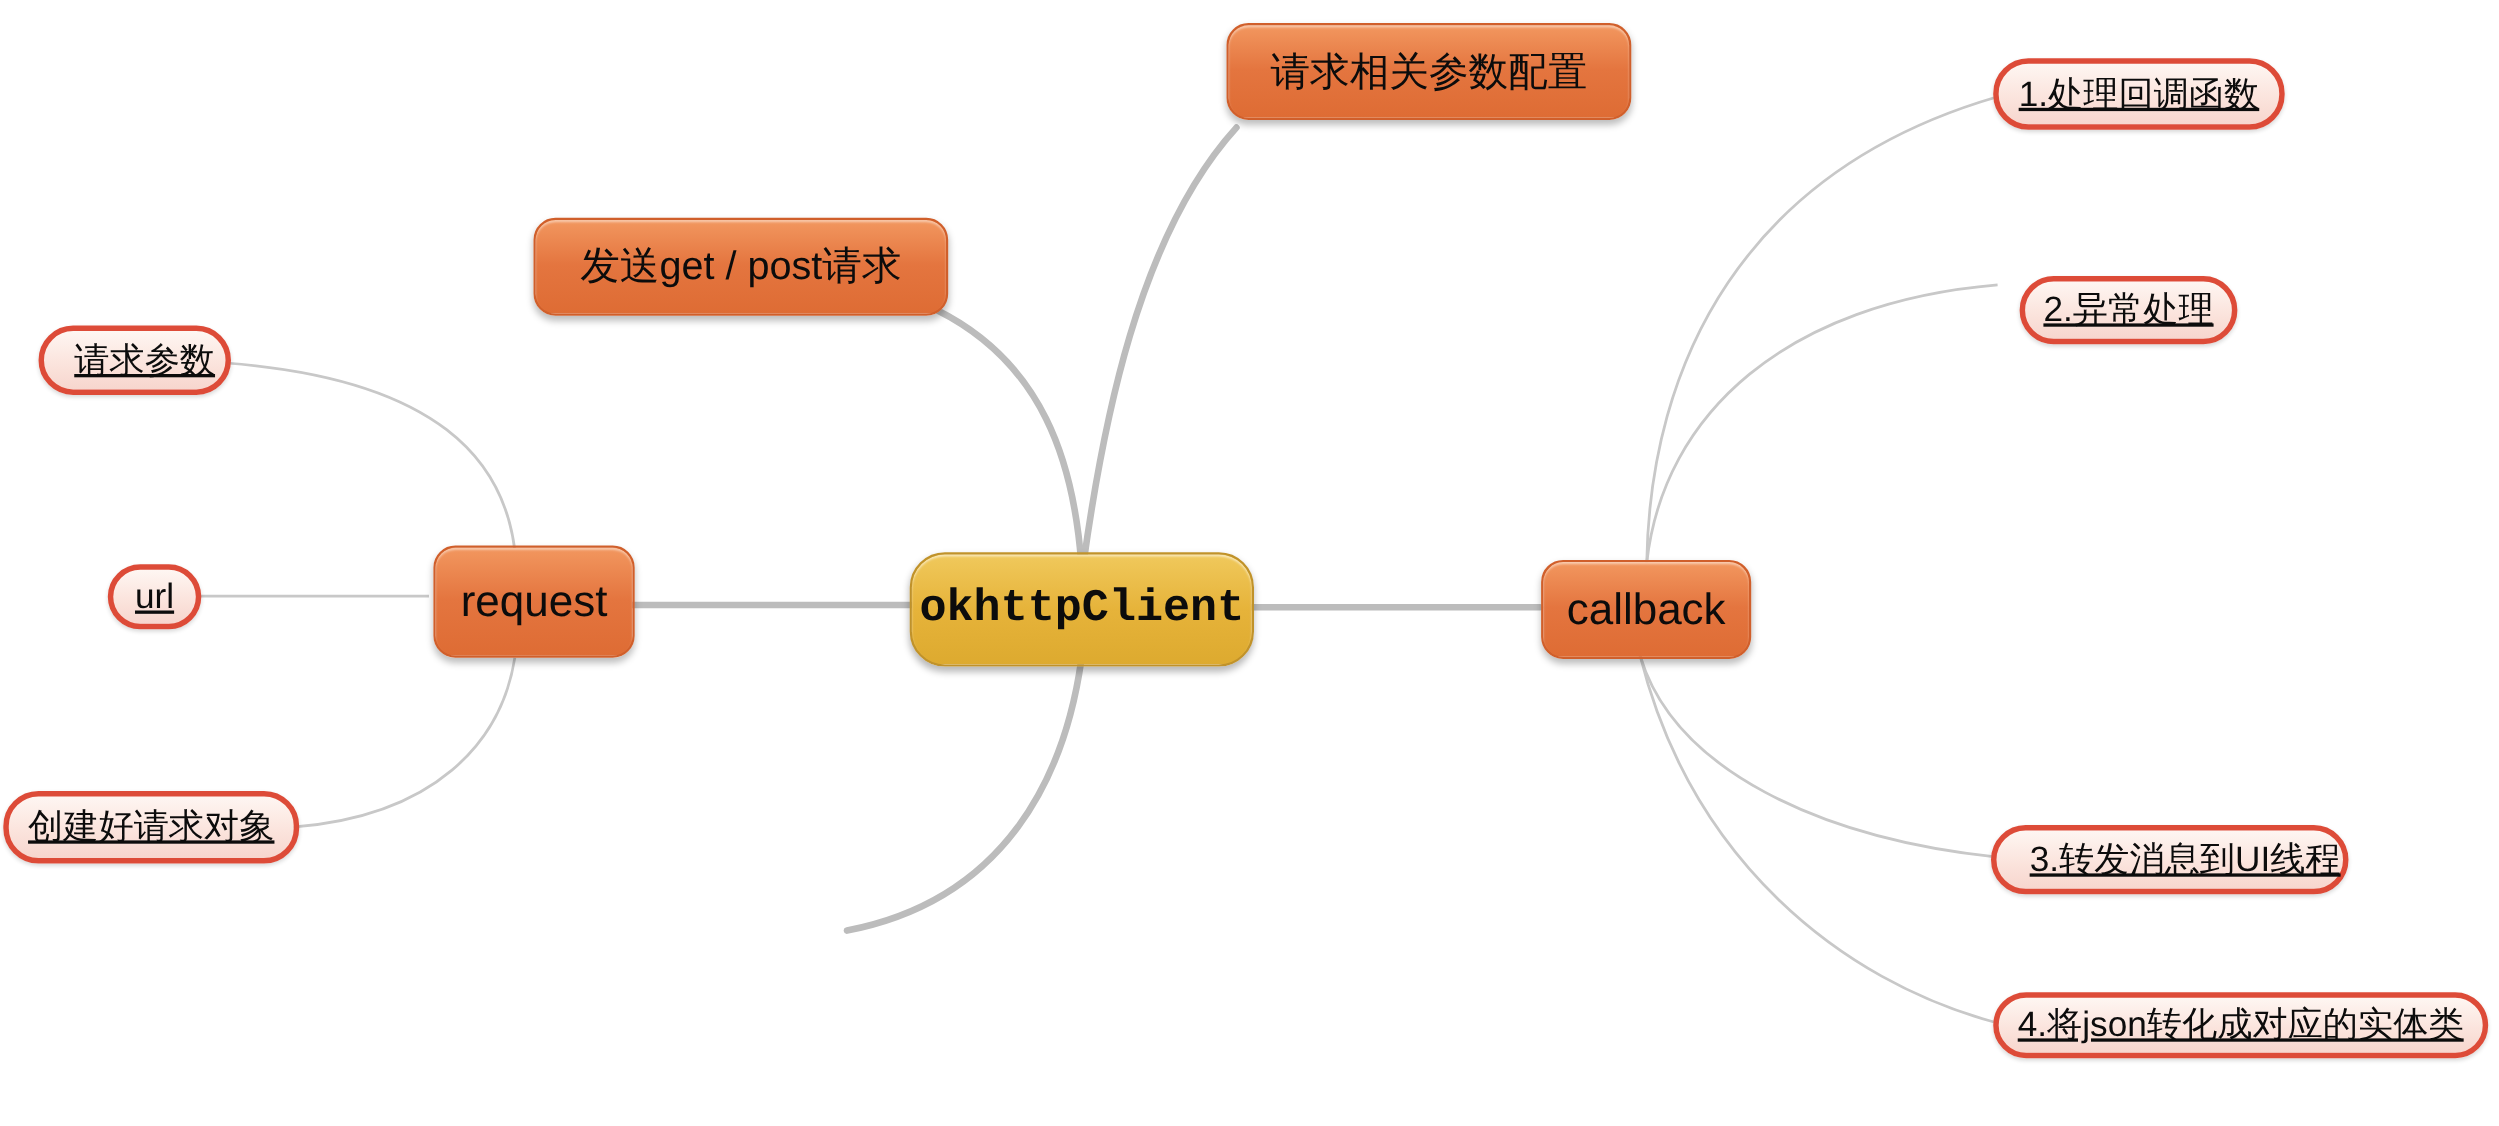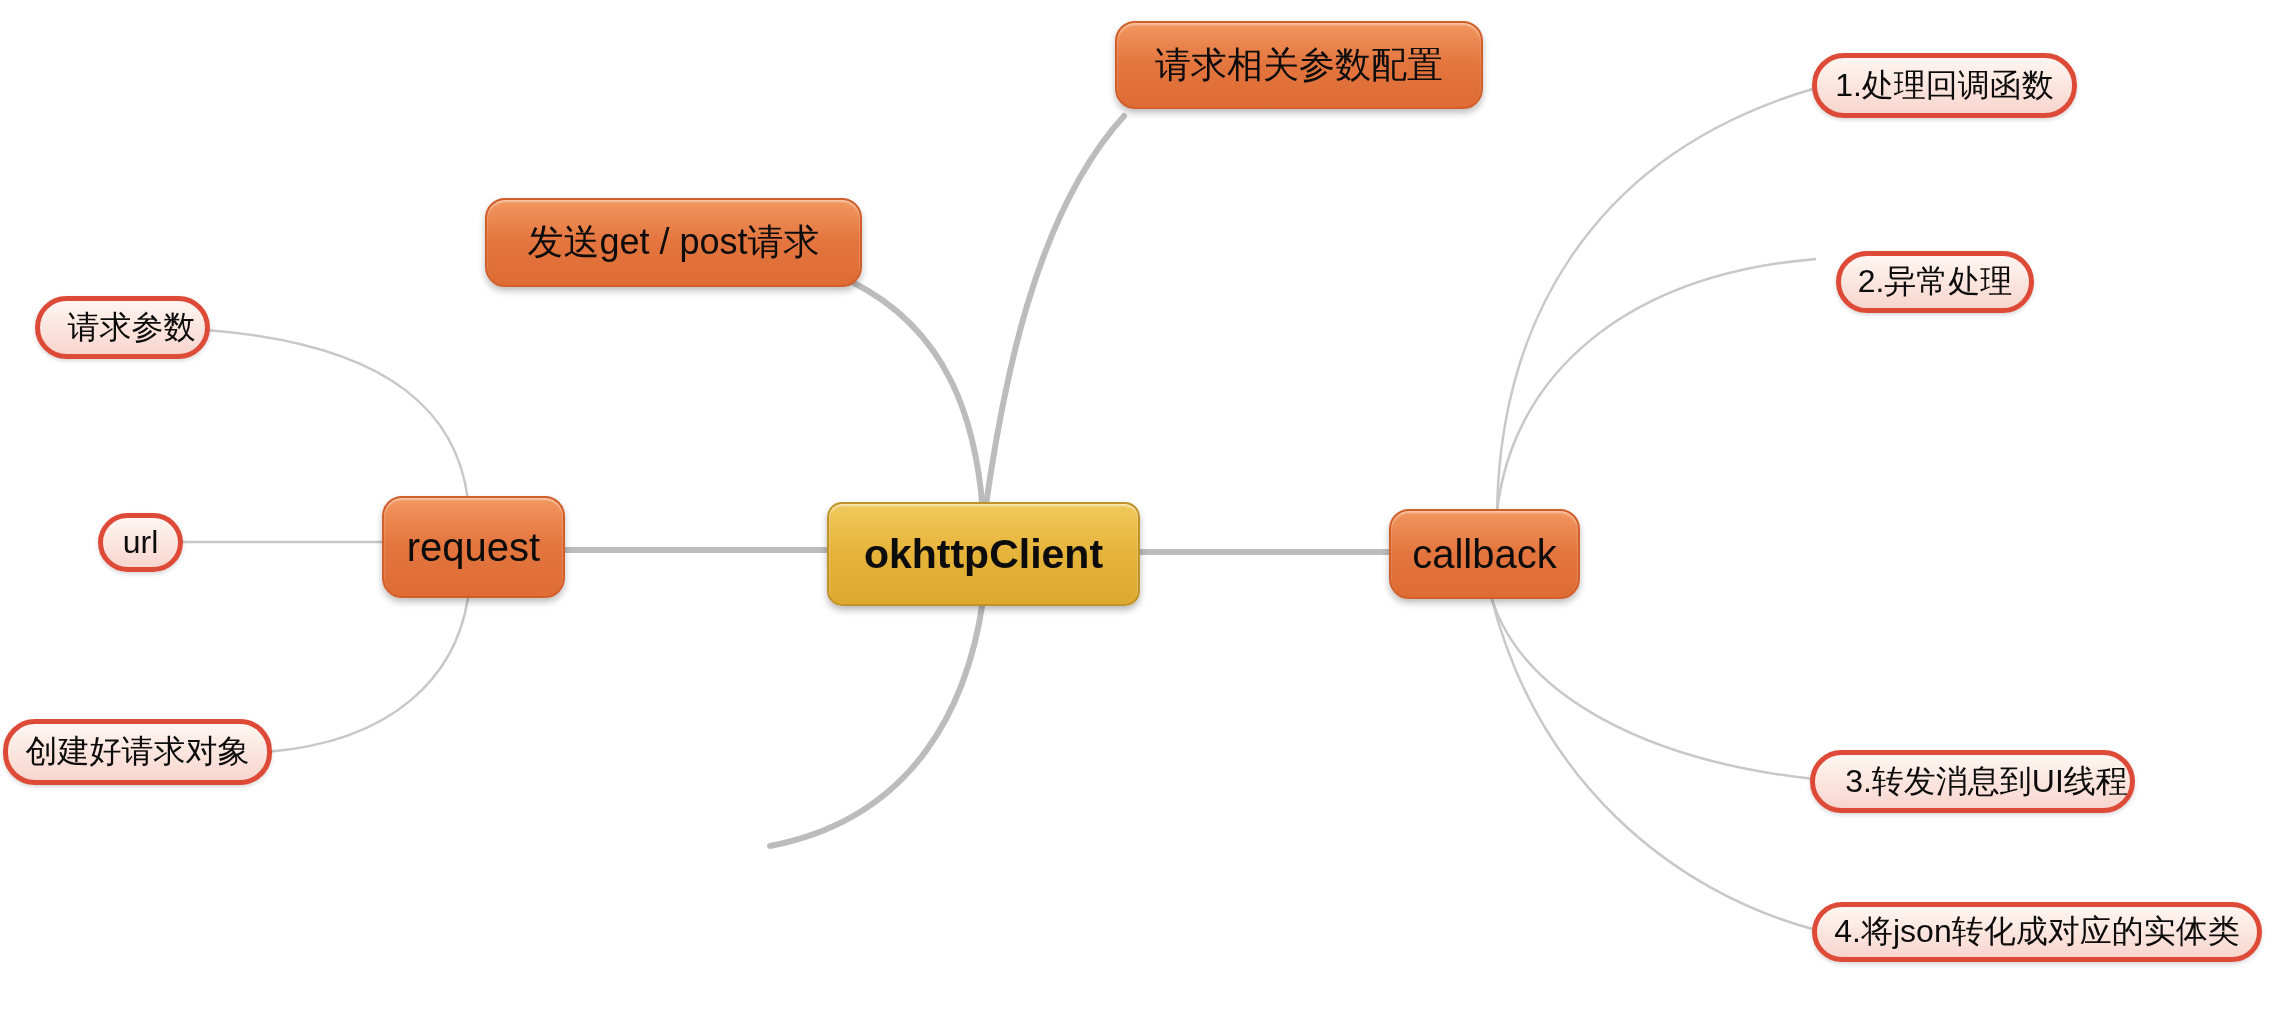--- a/index.html
+++ b/index.html
@@ -24,39 +24,41 @@
     align-items: center;
     justify-content: center;
     box-sizing: border-box;
     color: #0c0c0c;
     white-space: nowrap;
     cursor: default;
   }
   .node-center {
     background: linear-gradient(180deg, #f0c95c 0%, #e6b33a 50%, #ddaa2f 100%);
     border: 2px solid #c0922a;
-    border-radius: 15px;
+    border-radius: 32px;
     box-shadow: inset 0 2px 2px rgba(255,255,255,0.55), 0 4px 7px rgba(0,0,0,0.28);
     font-weight: bold;
     font-size: 41px;
+    font-family: Liberation Mono, monospace;
   }
   .node-branch {
     background: linear-gradient(180deg, #f2975f 0%, #e4753f 48%, #de6c34 100%);
     border: 2px solid #d05f2b;
     border-radius: 20px;
     box-shadow: inset 0 2px 2px rgba(255,255,255,0.45), 0 4px 7px rgba(0,0,0,0.26);
     font-size: 36px;
   }
-  .node-branch.big-text { font-size: 40px; }
+  .node-branch.big-text { font-size: 40px; margin-left: 12px; }
   .node-leaf {
     background: linear-gradient(180deg, #fef6f2 0%, #fbe4dd 55%, #f7d6ce 100%);
     border: 5px solid #dd4b38;
     border-radius: 32px;
     box-shadow: 0 2px 4px rgba(0,0,0,0.16);
     font-size: 32px;
+    text-decoration: underline;
   }
 </style>
 </head>
 <body>
 
 <div id="canvas">
 
   <svg id="edges" viewBox="0 0 2272 1024" xmlns="http://www.w3.org/2000/svg">
 
     <path d="M 560 550 L 840 550" stroke="#bcbcbc" stroke-width="6" fill="none" stroke-linecap="round"></path>

